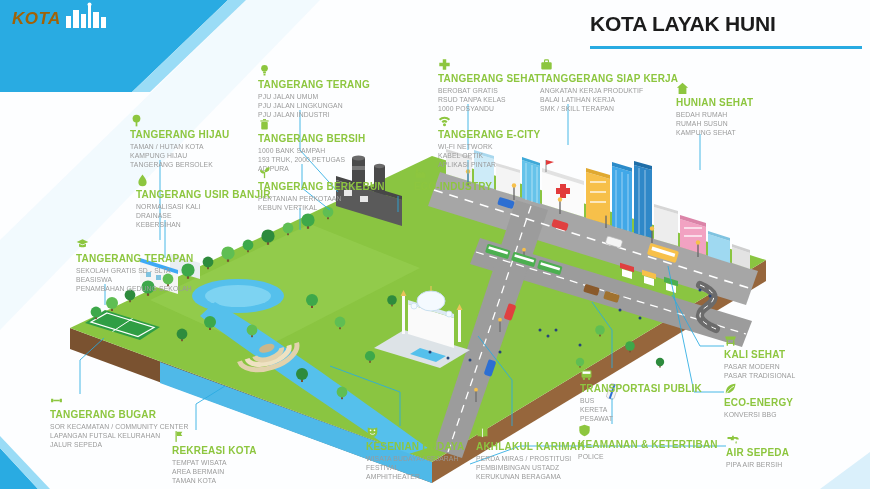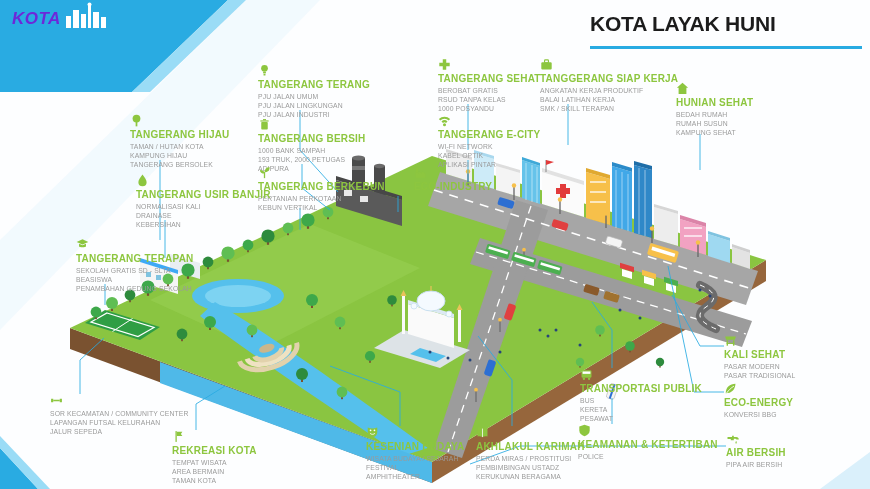--- a/index.html
+++ b/index.html
@@ -2,21 +2,21 @@
 <html style="--accent: #29ABE2; --green: #8DC63F; --gray: #9A9A9A; --dark: #1C1C1C; --tagline: #14517E;"><head>
 <meta charset="utf-8">
 <style>
   html,body{margin:0;padding:0;background:#fff;}
   .stage{position:relative;width:870px;height:489px;overflow:hidden;background:#FDFEFF;
          font-family:"Liberation Sans",sans-serif;}
   svg{display:block;}
   .bg-svg,.city-svg{position:absolute;left:0;top:0;width:870px;height:489px;}
   .bg-svg{z-index:0;} .city-svg{z-index:1;}
   
-  .logo-text{position:absolute;z-index:6;color:#6d28d9;font-style:italic;font-weight:bold;line-height:1;}
+  .logo-text{position:absolute;z-index:6;color:#a16207;font-style:italic;font-weight:bold;line-height:1;}
   .logo-line1{left:12px;top:10px;font-size:17px;letter-spacing:.5px;}
   .logo-line2{left:10px;top:30px;font-size:22px;letter-spacing:.5px;}
   .tagline{position:absolute;left:224px;top:12px;z-index:6;font-size:21px;font-weight:bold;
            color:var(--tagline,#14517E);letter-spacing:.5px;}
   .page-title{position:absolute;left:590px;top:12px;width:278px;z-index:6;font-size:21px;
               font-weight:bold;color:var(--dark,#1C1C1C);letter-spacing:-.2px;white-space:nowrap;}
   .title-underline{position:absolute;left:590px;top:46px;width:272px;height:3px;z-index:6;
               background:var(--accent,#29ABE2);}
   
   .callout{position:absolute;z-index:5;}
@@ -479,20 +479,21 @@
         <div class="line">PENAMBAHAN GEDUNG SEKOLAH</div>
       </div>
       <div class="callout" style="left: 50px; top: 394px; width: 170px;">
         <span class="icon">
           <svg viewBox="0 0 12 12">
             <rect x="1" y="4.4" width="2" height="3.2" fill="currentColor"></rect>
             <rect x="9" y="4.4" width="2" height="3.2" fill="currentColor"></rect>
             <rect x="3" y="5.3" width="6" height="1.4" fill="currentColor"></rect>
           </svg>
         </span>
+        <div class="title">TANGERANG BUGAR</div>
         <div class="line">SOR KECAMATAN / COMMUNITY CENTER</div>
         <div class="line">LAPANGAN FUTSAL KELURAHAN</div>
         <div class="line">JALUR SEPEDA</div>
       </div>
       <div class="callout" style="left: 172px; top: 430px; width: 110px;">
         <span class="icon">
           <svg viewBox="0 0 12 12">
             <rect x="3.2" y="1" width="1.2" height="10" fill="currentColor"></rect>
             <path d="M4.4 1.6h5.2L8.2 3.6l1.4 2H4.4Z" fill="currentColor"></path>
           </svg>
@@ -574,18 +575,18 @@
         <div class="title">ECO-ENERGY</div>
         <div class="line">KONVERSI BBG</div>
       </div>
       <div class="callout" style="left: 726px; top: 432px; width: 104px;">
         <span class="icon">
           <svg viewBox="0 0 12 12">
             <path d="M1.4 4.6h4.2V3.4h1.6v1.2h2.2a2.4 2.4 0 0 1 2.4 2.4H9.6a1 1 0 0 0-1-.8H7.2v1.4H4.4V6.4H1.4Z" fill="currentColor"></path>
             <path d="M9.4 8.4c.7 1 .7 2.4-.1 2.4s-.8-1.4.1-2.4Z" fill="currentColor"></path>
           </svg>
         </span>
-        <div class="title">AIR BERSIH</div>
+        <div class="title">AIR SEPEDA</div>
         <div class="line">PIPA AIR BERSIH</div>
       </div>
     </div>
 
 </div>
 
 </body></html>

